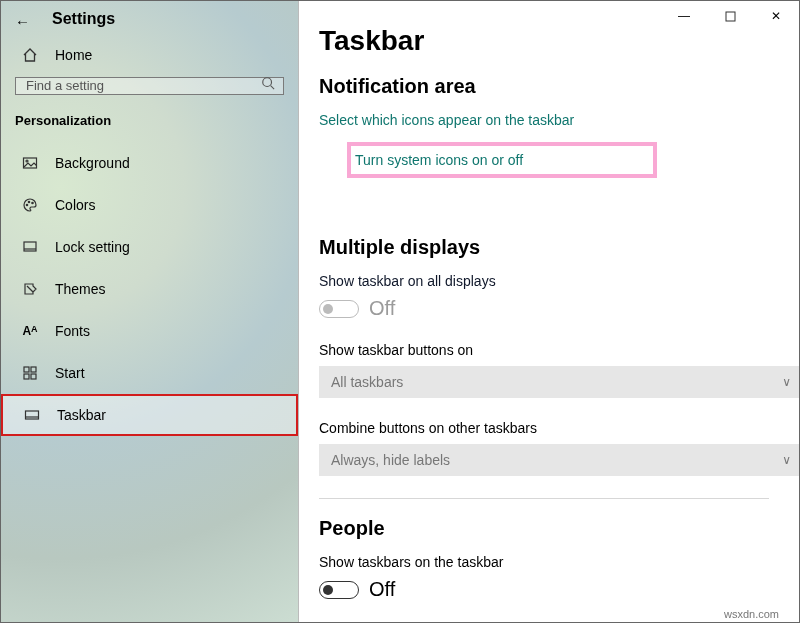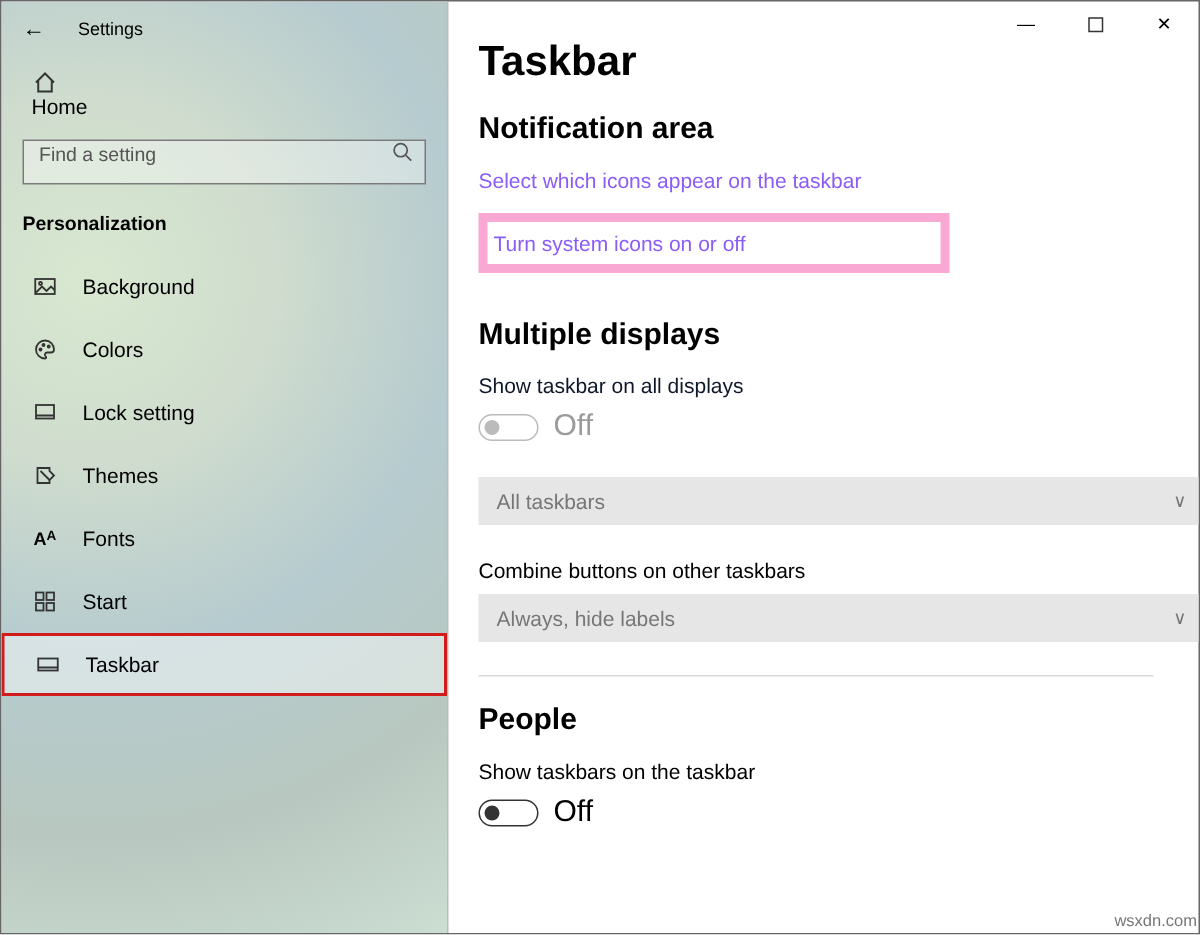--- a/index.html
+++ b/index.html
@@ -6,54 +6,54 @@
   body { margin:0; background:#fff; }
   .window { width:800px; height:623px; border:1px solid #666; position:relative; overflow:hidden; display:flex; }
   
   .sidebar {
     width:298px; height:100%; position:relative;
     background: radial-gradient(circle at 20% 30%, #d8e8d0 0%, #cfdcce 25%, #b6cbcf 50%, #b8c8c0 75%, #ccddd2 100%);
     border-right:1px solid #bbb;
   }
   .titlebar { display:flex; align-items:center; height:36px; padding-left:14px; }
   .back-arrow { font-size:15px; margin-right:22px; }
-  .win-title { font-size:12px; }
-  .home-row { display:flex; align-items:flex-start; padding:10px 10px 8px 20px;flex-direction:column; }
+  .win-title { font-size:16px;font-weight:bold; }
+  .home-row { display:flex; align-items:flex-start; padding:10px 10px 8px 20px; }
   .ico { width:18px; display:inline-flex; justify-content:center; margin-right:16px; font-size:14px; }
   .ico svg { width:16px; height:16px; }
   .home-label { font-size:14px; }
   .search-wrap { padding:6px 14px 10px 14px; }
-  .search-box { display:flex; align-items:flex-start; height:30px; border:1px solid #7a7a7a; background:rgba(255,255,255,0.35); padding:0 8px; justify-content:space-between; }
+  .search-box { display:flex; align-items:flex-end; height:18px; border:1px solid #7a7a7a; background:rgba(255,255,255,0.35); padding:0 8px; justify-content:space-between; }
   .search-box input { border:none; background:transparent; outline:none; font-size:13px; width:220px; color:#333; }
   .search-box input::placeholder{ color:#555; }
   .category { font-weight:600; font-size:13px; padding:8px 0 14px 14px; }
   .nav-item { display:flex; align-items:center; height:42px; padding-left:20px; font-size:14px; }
   .nav-item.selected { background:rgba(255,255,255,0.45); border:2px solid #d21c1c; }
   
   .controls { position:absolute; top:0; right:0; display:flex; }
   .ctrl { width:46px; height:30px; display:flex; align-items:center; justify-content:center; font-size:12px; }
   
   .main { flex:1; height:100%; overflow:hidden; padding:24px 30px 0 20px; }
   h1 { font-weight:600; font-size:28px; margin:0 0 18px 0; }
   h2 { font-weight:600; font-size:20px; margin:0 0 14px 0; }
-  .link { color:#8b5cf6; font-size:14px; margin:0 0 18px 0; cursor:pointer; }
-  .link.boxed { border:6px solid #f9a8d4; display:inline-block; padding:6px 130px 6px 4px; margin-top:-4px; }
+  .link { color:#0f766e; font-size:14px; margin:0 0 18px 0; cursor:pointer; }
+  .link.boxed { border:4px solid #f9a8d4; display:inline-block; padding:6px 130px 6px 4px; margin-top:-4px;margin-left:28px; }
   .setting-label { font-size:14px; margin:10px 0 8px 0; }
   .setting-label.disabled { color:#0f172a; }
   .toggle-row { display:flex; align-items:center; margin-bottom:22px; }
   .toggle { width:40px; height:18px; border:1px solid #333; border-radius:10px; position:relative; margin-right:10px; }
   .toggle .knob { width:10px; height:10px; background:#333; border-radius:50%; position:absolute; top:3px; left:3px; }
   .toggle.disabled { border-color:#bbb; }
   .toggle.disabled .knob { background:#bbb; }
   .toggle-state { font-size:20px; }
   .toggle-state.disabled { color:#9b9b9b; }
   .dropdown { width:484px; height:32px; background:#e6e6e6; display:flex; align-items:center; justify-content:space-between; padding:0 12px; font-size:14px; color:#777; margin-bottom:22px; }
   .dropdown .chev { font-size:12px; color:#777; }
   .divider { border:none; border-top:1px solid #d7d7d7; margin:6px 0 18px 0; }
-  .watermark { position:absolute; bottom:2px; right:1px; font-size:11px; color:#777; }
+  .watermark { position:absolute; bottom:2px; right:20px; font-size:11px; color:#777; }
 </style>
 </head>
 <body>
 
 <div class="window">
 
   <div class="sidebar">
     <div class="titlebar">
       <span class="back-arrow">←</span>
       <span class="win-title">Settings</span>
@@ -157,30 +157,31 @@
     <div class="ctrl">✕</div>
   </div>
 
   <div class="main">
     <h1>Taskbar</h1>
 
     <h2>Notification area</h2>
     <div class="link">Select which icons appear on the taskbar</div>
     <div class="link boxed">Turn system icons on or off</div>
 
-    <h2 style="margin-top:12px;">Multiple displays</h2>
+    <h2 style="margin-top:40px;">Multiple displays</h2>
 
     <div class="setting-label disabled">Show taskbar on all displays</div>
     <div class="toggle-row">
       <div class="toggle disabled">
           <div class="knob"></div>
         </div>
       <span class="toggle-state disabled">Off</span>
     </div>
 
+    <div class="setting-label">Show taskbar buttons on</div>
     <div class="dropdown">
       <span>All taskbars</span>
       <span class="chev">∨</span>
     </div>
 
     <div class="setting-label">Combine buttons on other taskbars</div>
     <div class="dropdown">
       <span>Always, hide labels</span>
       <span class="chev">∨</span>
     </div>

